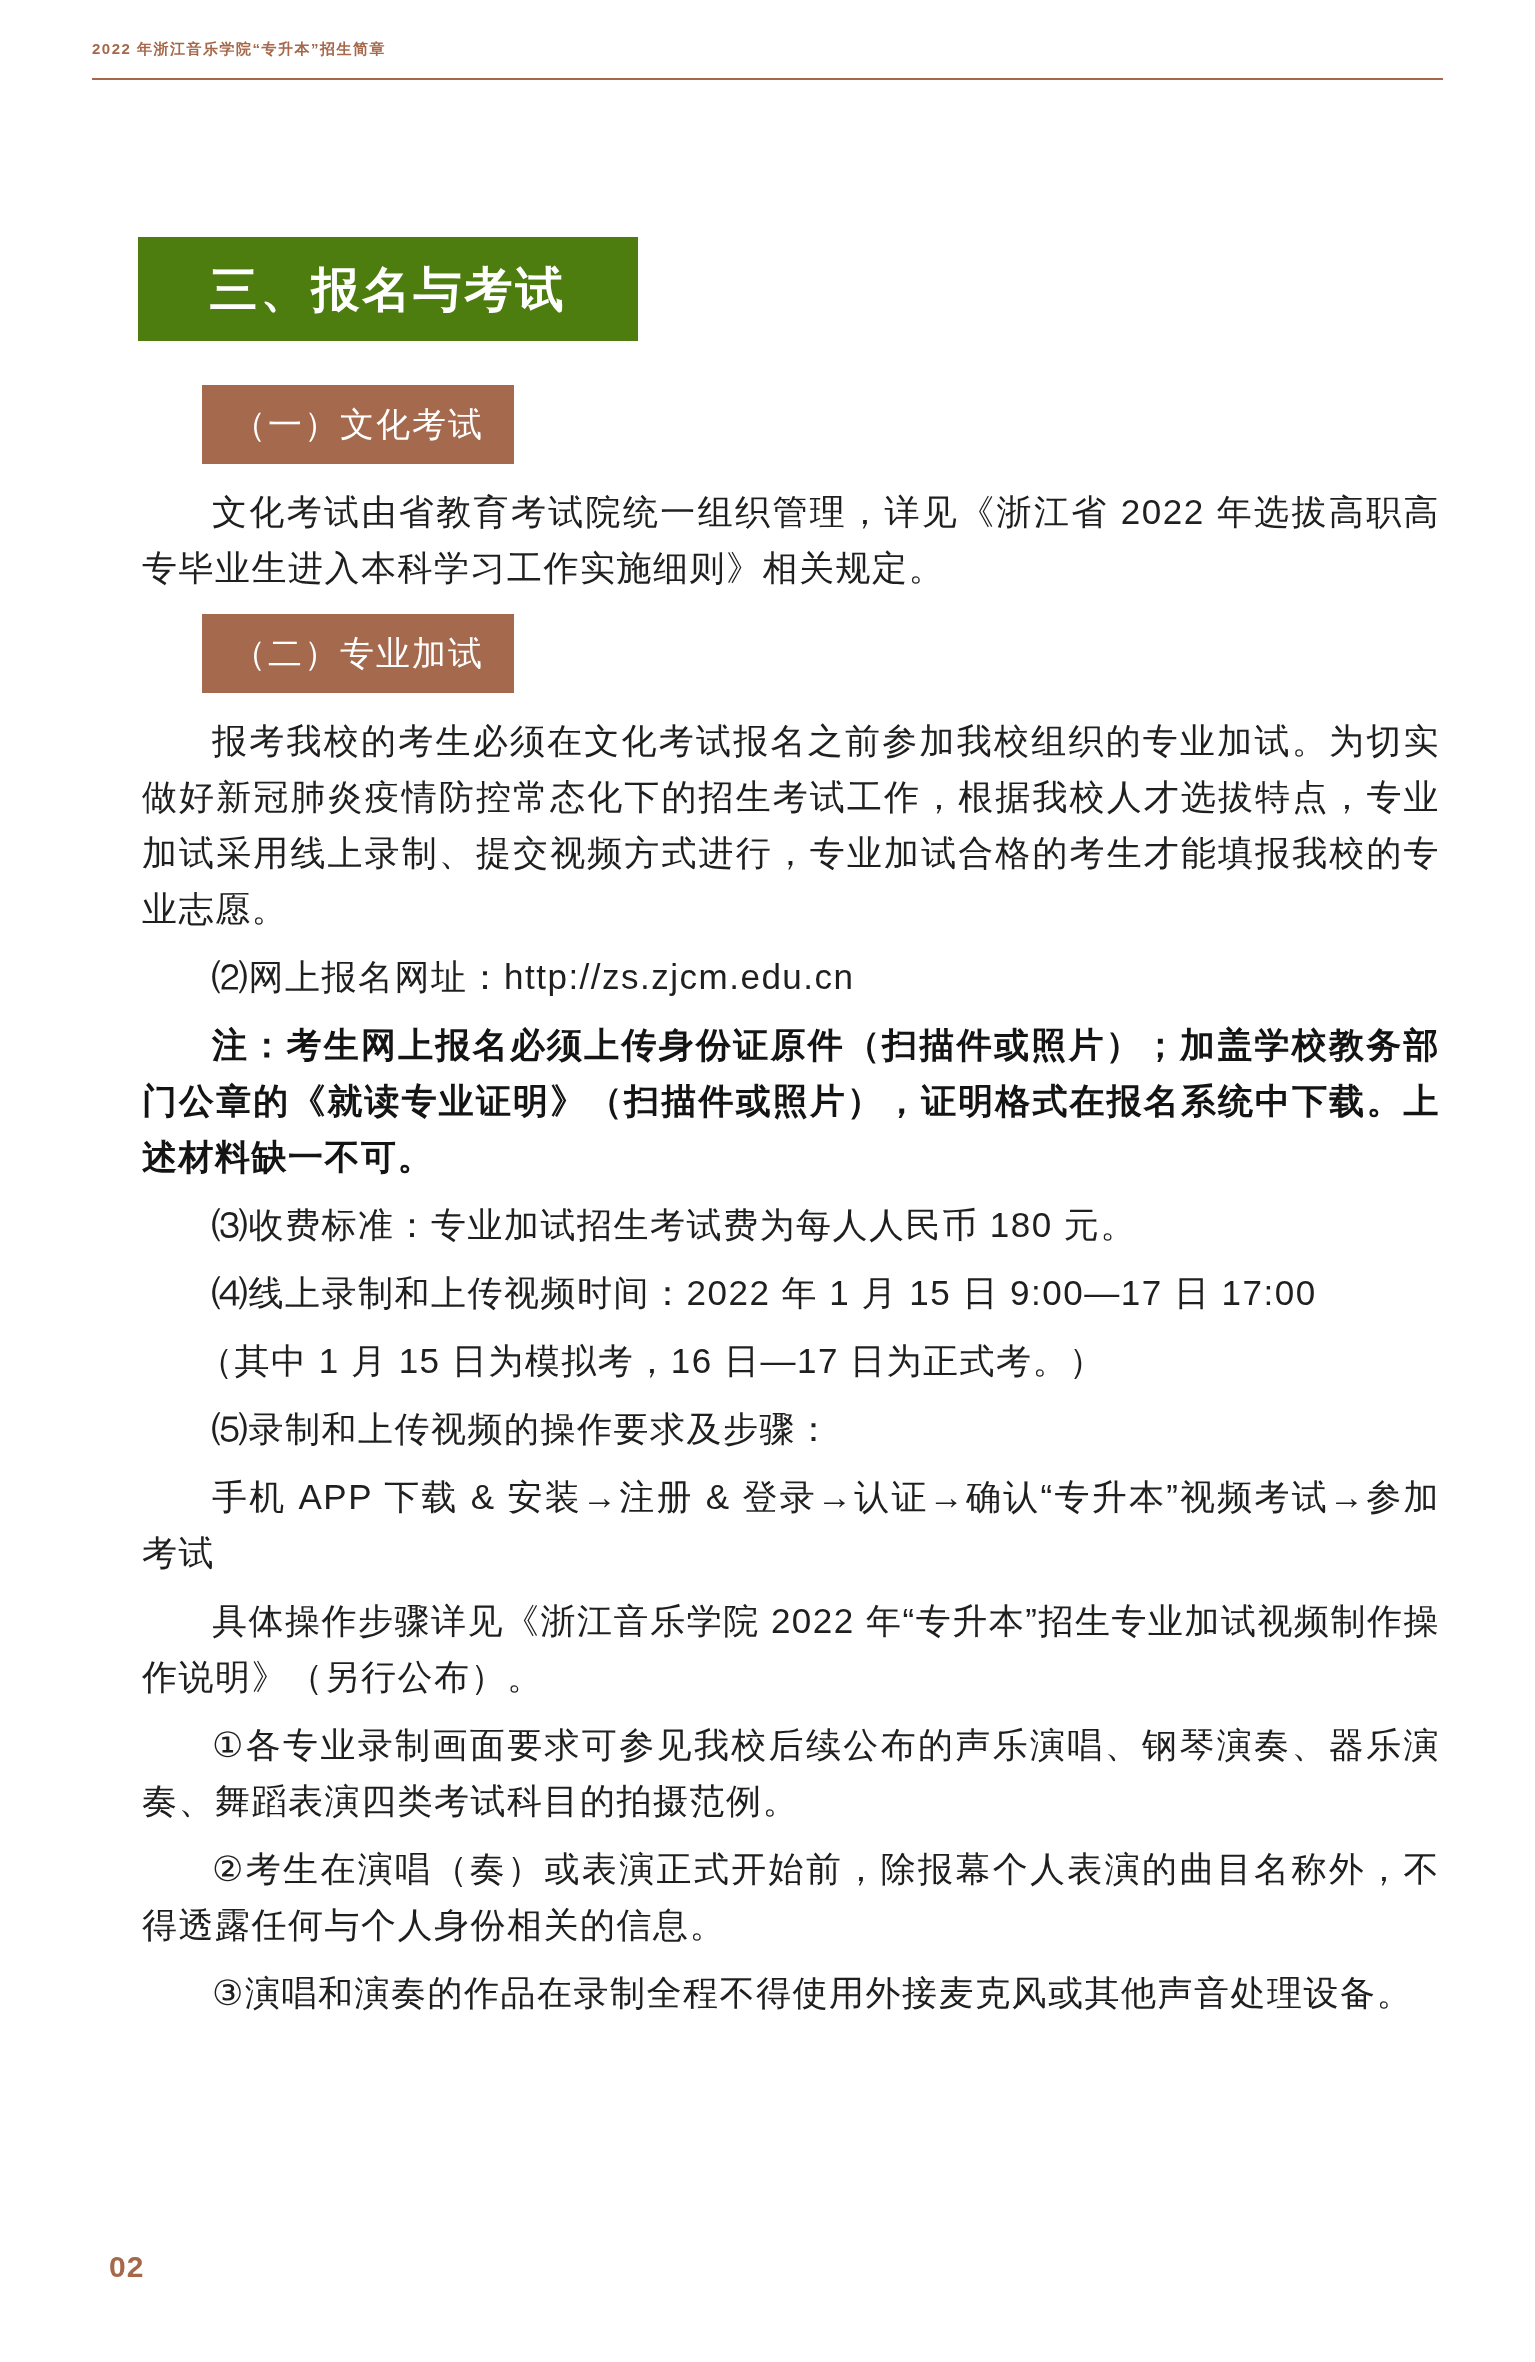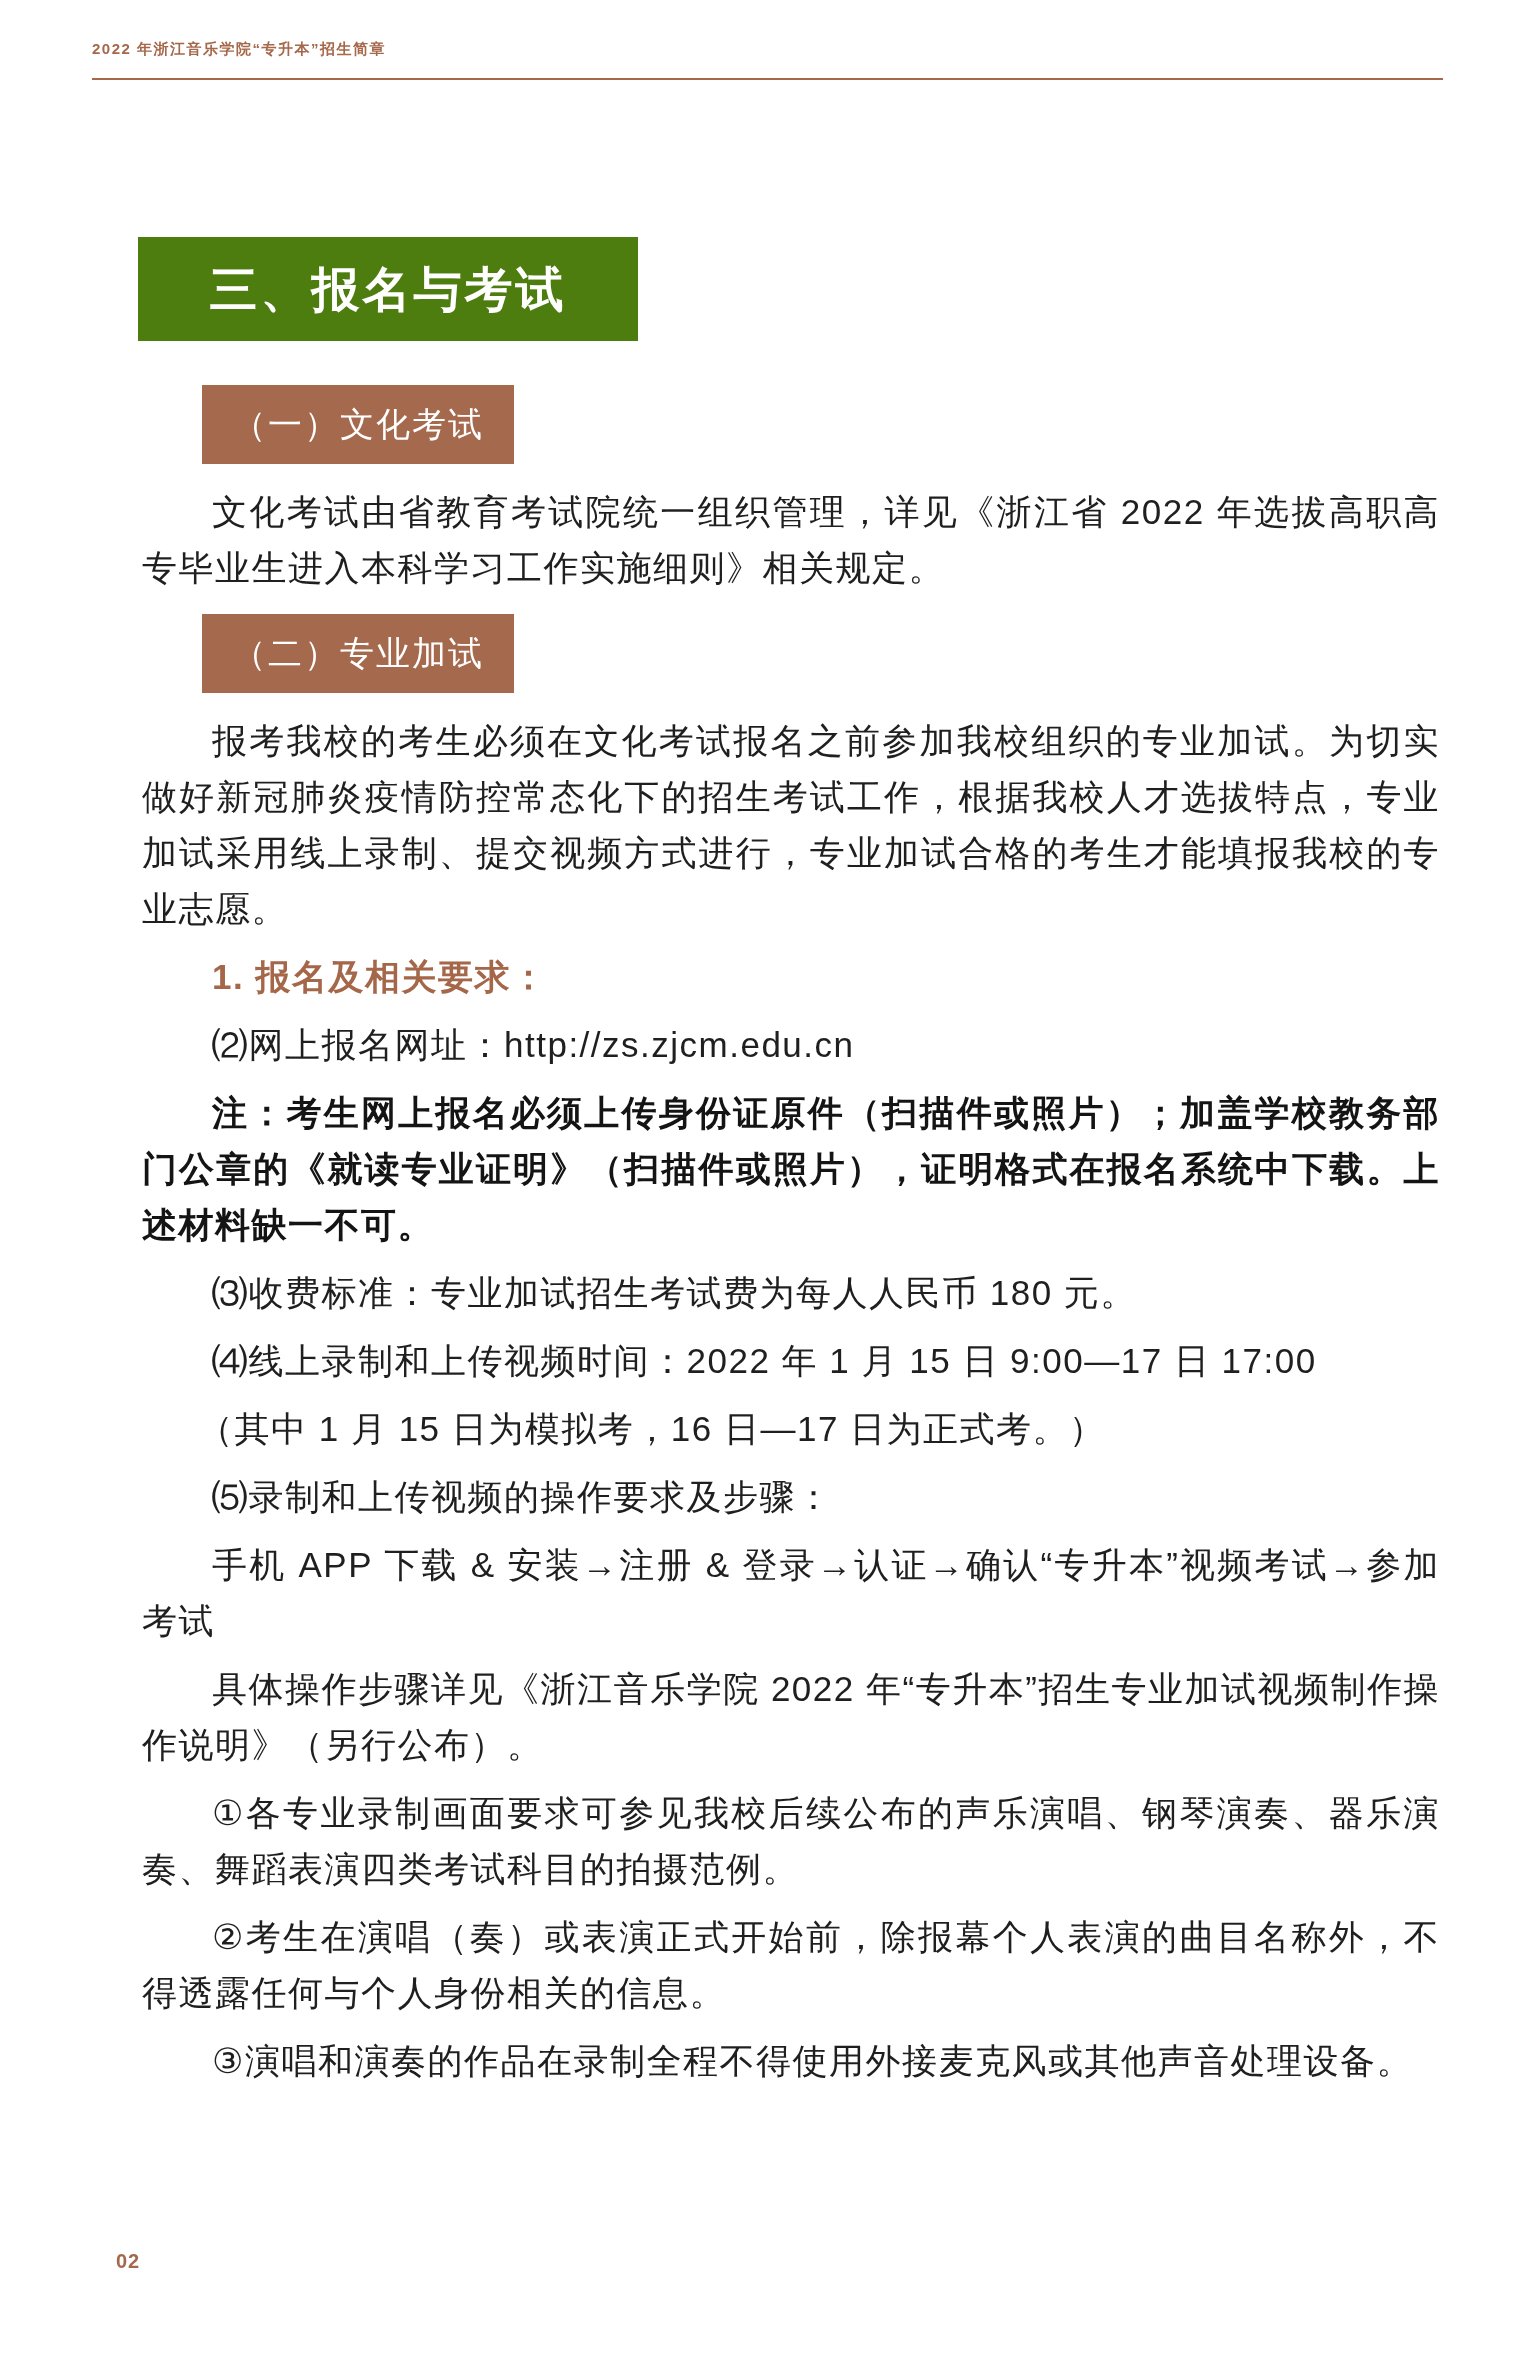--- a/index.html
+++ b/index.html
@@ -82,23 +82,23 @@
   }
   .content p.req-heading {
     color: #a5674a;
     font-weight: 700;
   }
   .content p.paren-note {
     text-indent: 56px;
   }
   .page-number {
     position: absolute;
-    left: 116px;
+    left: 109px;
     top: 2250px;
-    font-size: 20px;
+    font-size: 30px;
     font-weight: 600;
     color: #a5684b;
     letter-spacing: 1px;
   }
 </style>
 </head>
 <body>
 
 <div class="page">
 
@@ -111,21 +111,20 @@
   <div class="content">
 
     <div class="sub-box">（一）文化考试</div>
 
     <p>文化考试由省教育考试院统一组织管理，详见《浙江省 2022 年选拔高职高专毕业生进入本科学习工作实施细则》相关规定。</p>
 
     <div class="sub-box second">（二）专业加试</div>
 
     <p>报考我校的考生必须在文化考试报名之前参加我校组织的专业加试。为切实做好新冠肺炎疫情防控常态化下的招生考试工作，根据我校人才选拔特点，专业加试采用线上录制、提交视频方式进行，专业加试合格的考生才能填报我校的专业志愿。</p>
 
-    <p class="req-heading">1. 报名及相关要求：</p>
 
 
     <p>⑵网上报名网址：http://zs.zjcm.edu.cn</p>
 
     <p class="note">注：考生网上报名必须上传身份证原件（扫描件或照片）；加盖学校教务部门公章的《就读专业证明》（扫描件或照片），证明格式在报名系统中下载。上述材料缺一不可。</p>
 
     <p>⑶收费标准：专业加试招生考试费为每人人民币 180 元。</p>
 
     <p>⑷线上录制和上传视频时间：2022 年 1 月 15 日 9:00—17 日 17:00</p>
 

